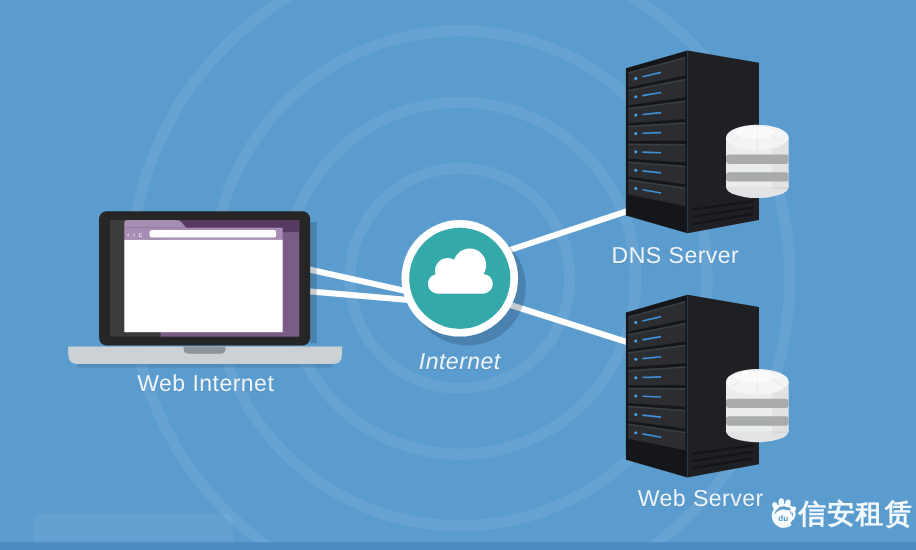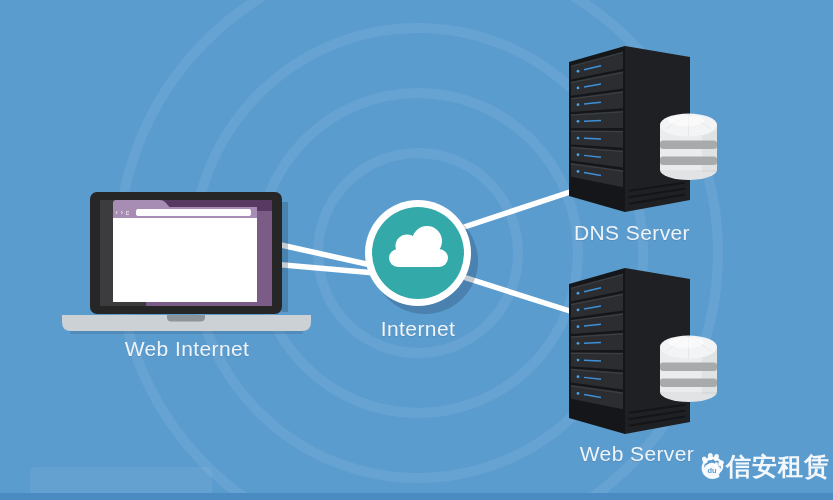--- a/index.html
+++ b/index.html
@@ -158,22 +158,22 @@
         <line x1="629" y1="190.68846153846152" x2="685" y2="182.82692307692307" stroke="#131518" stroke-width="2"></line>
         <line x1="629" y1="197.27184615384616" x2="685" y2="188.6176923076923" stroke="#131518" stroke-width="2"></line>
         <line x1="629" y1="203.85523076923076" x2="685" y2="194.40846153846152" stroke="#131518" stroke-width="2"></line>
       </g>
 
     <use href="#db-proto"></use>
     <use href="#db-proto" y="222"></use>
   </svg>
 
   <div class="label" style="left:187px;top:337px;">Web Internet</div>
-  <div class="label" style="left:418px;top:317px;">Internet</div>
-  <div class="label" style="left:632px;top:221px;">DNS Server</div>
+  <div class="label" style="left:418px;top:317px;font-style:italic;">Internet</div>
+  <div class="label" style="left:614px;top:221px;">DNS Server</div>
   <div class="label" style="left:637px;top:442px;text-align:center;">Web Server</div>
 
   <div class="watermark">
     <svg class="wm-icon" width="24" height="27" viewBox="0 0 24 27">
       <g fill="rgba(255,255,255,0.93)">
         <ellipse cx="4.8" cy="8" rx="2.5" ry="3.6" transform="rotate(-22 4.8 8)"></ellipse>
         <ellipse cx="10.3" cy="4.6" rx="2.5" ry="3.7"></ellipse>
         <ellipse cx="16.2" cy="5.6" rx="2.5" ry="3.6" transform="rotate(14 16.2 5.6)"></ellipse>
         <ellipse cx="21" cy="11.3" rx="2.3" ry="3.2" transform="rotate(42 21 11.3)"></ellipse>
         <ellipse cx="12" cy="18.6" rx="8.6" ry="7.4"></ellipse>

